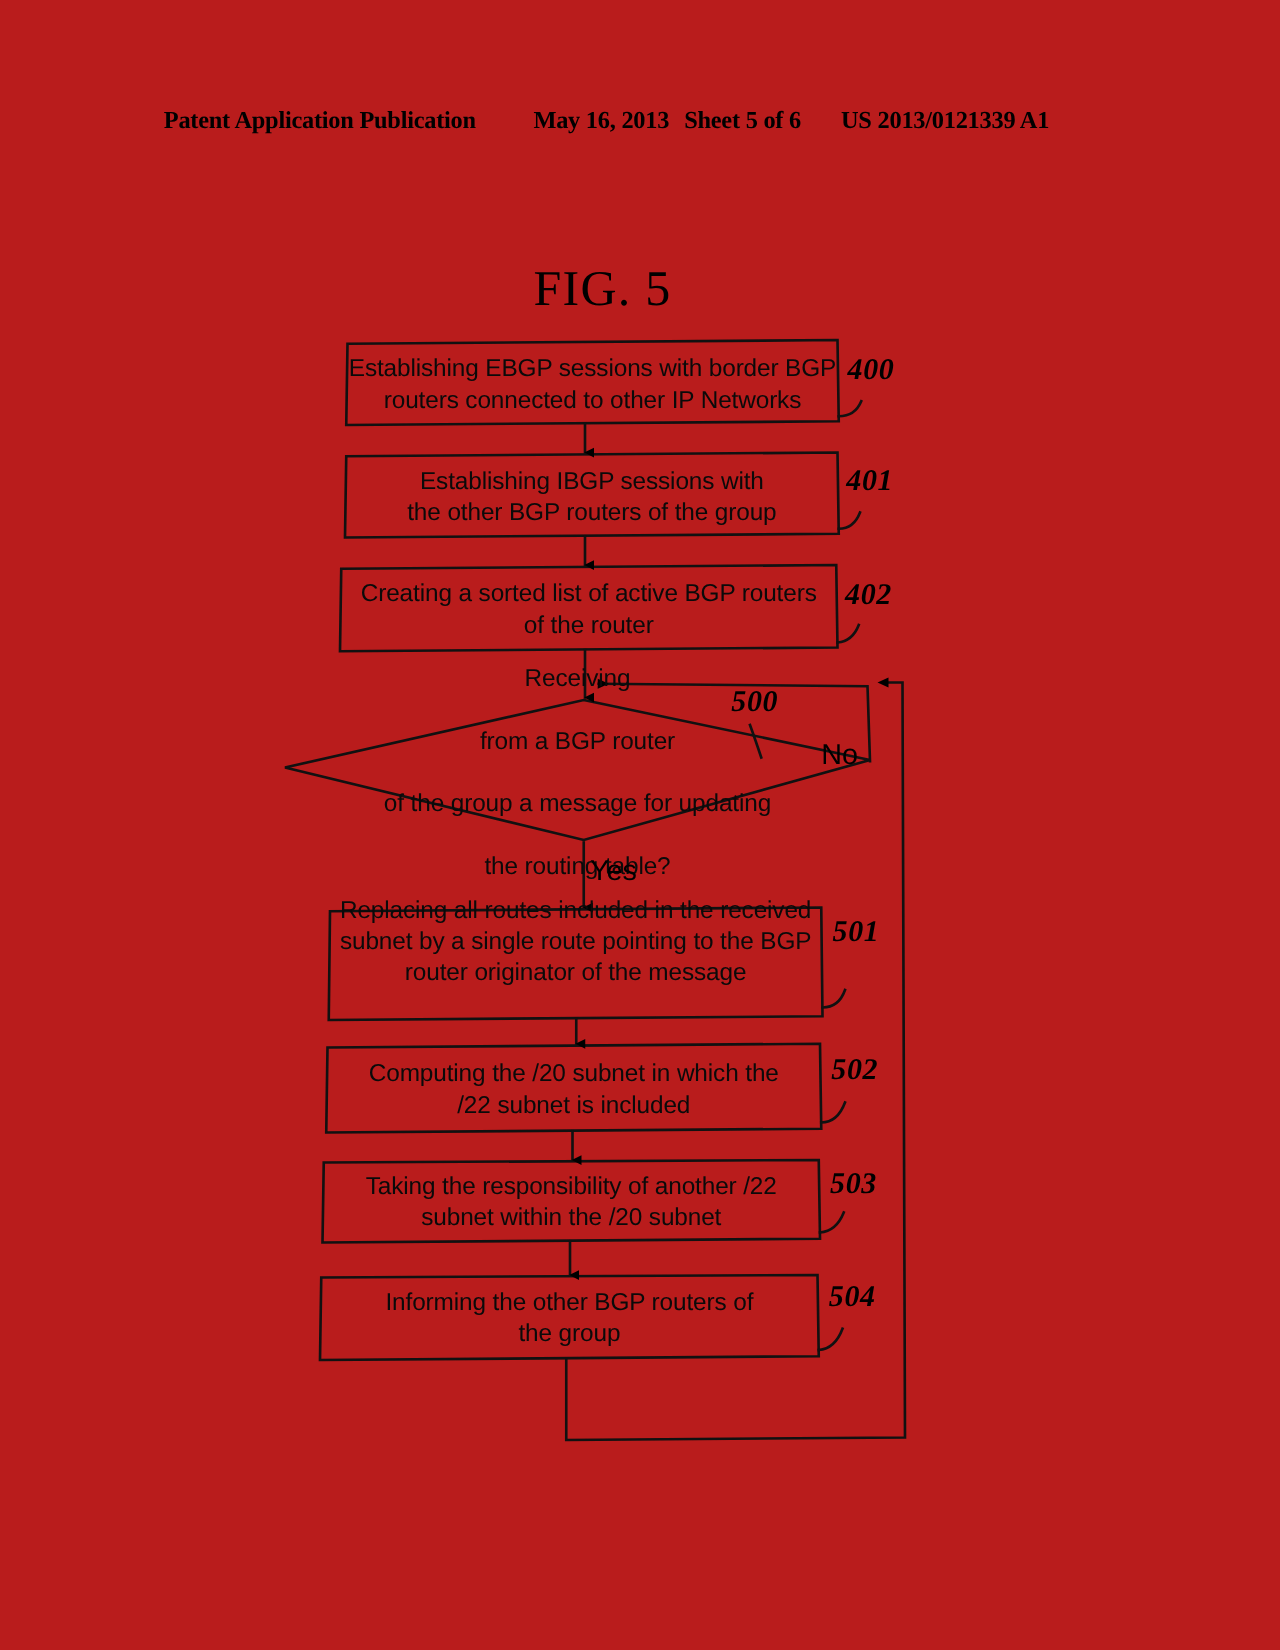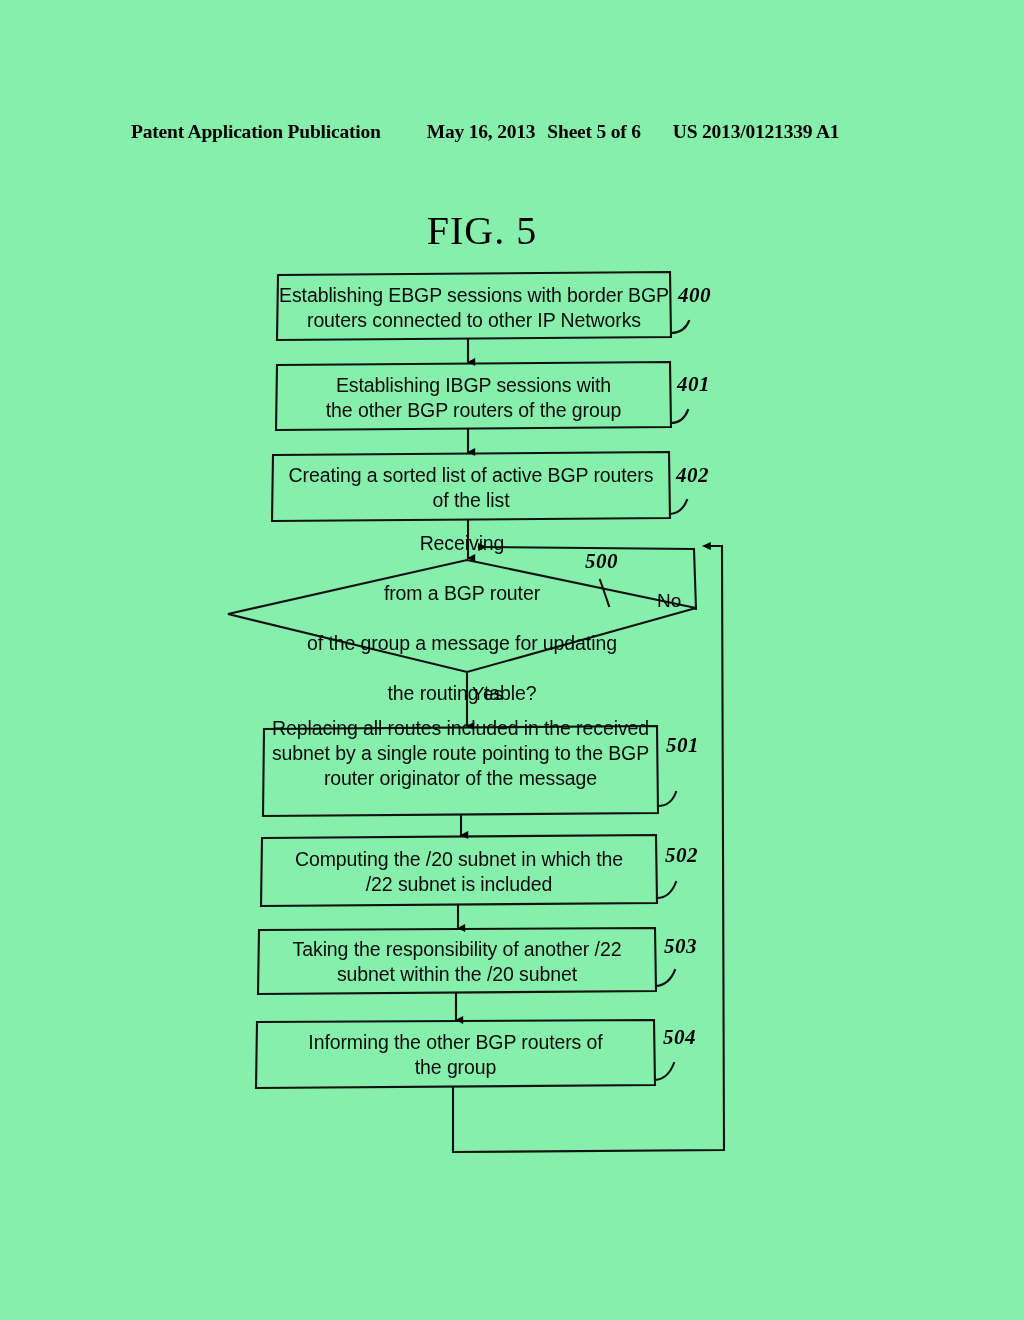--- a/index.html
+++ b/index.html
@@ -13,41 +13,41 @@
     height: 1320px;
     position: relative;
     font-family: "Liberation Sans", sans-serif;
     color: #000000;
     overflow: hidden;
   }
 
   #page {
     position: absolute;
     inset: 0;
-    background: #86efac;
+    background: #b91c1c;
   }
 
   
   .page-header {
     position: absolute;
     top: 86px;
     left: 131px;
     width: 760px;
     height: 26px;
     font-family: "Liberation Serif", serif;
     font-weight: bold;
     font-size: 19.5px;
     letter-spacing: -0.2px;
     white-space: nowrap;
     display: flex;
     align-items: baseline;
   }
   .hdr-pub      { }
   .hdr-date     { margin-left: 46px; }
-  .hdr-sheet    { margin-left: 12px; margin-top: 35px; }
+  .hdr-sheet    { margin-left: 12px; }
   .hdr-patentno { margin-left: 32px; }
 
   
   .fig-title {
     position: absolute;
     top: 207px;
     left: 0;
     width: 1024px;
     text-align: center;
     font-family: "Liberation Serif", serif;
@@ -80,29 +80,29 @@
     pointer-events: none;
   }
   .box-text span { display: block; white-space: nowrap; }
 
   
   .ref-num {
     position: absolute;
     font-family: "Liberation Serif", serif;
     font-style: italic;
     font-weight: bold;
-    font-size: 21px;
+    font-size: 24px;
     letter-spacing: 0.5px;
     color: #000;
   }
 
   
   .branch-label {
     position: absolute;
-    font-size: 19px;
+    font-size: 23px;
     color: #000;
   }
 </style>
 </head>
 <body>
 
 <div id="page">
 
   <div class="page-header">
     <span class="hdr-pub">Patent Application Publication</span>
@@ -178,21 +178,21 @@
     <span>routers connected to other IP Networks</span>
   </div>
 
   <div class="box-text" style="left:277px; top:365px; width:393px; height:65px;">
     <span>Establishing IBGP sessions with</span>
     <span>the other BGP routers of the group</span>
   </div>
 
   <div class="box-text" style="left:273px; top:455px; width:396px; height:66px;">
     <span>Creating a sorted list of active BGP routers</span>
-    <span>of the list</span>
+    <span>of the router</span>
   </div>
 
   <div class="box-text" style="left:228px; top:566px; width:468px; height:104px;gap:25px;">
     <span>Receiving</span>
     <span>from a BGP router</span>
     <span>of the group a message for updating</span>
     <span>the routing table?</span>
   </div>
 
   <div class="box-text" style="left:264px; top:698px; width:393px; height:110px;">

